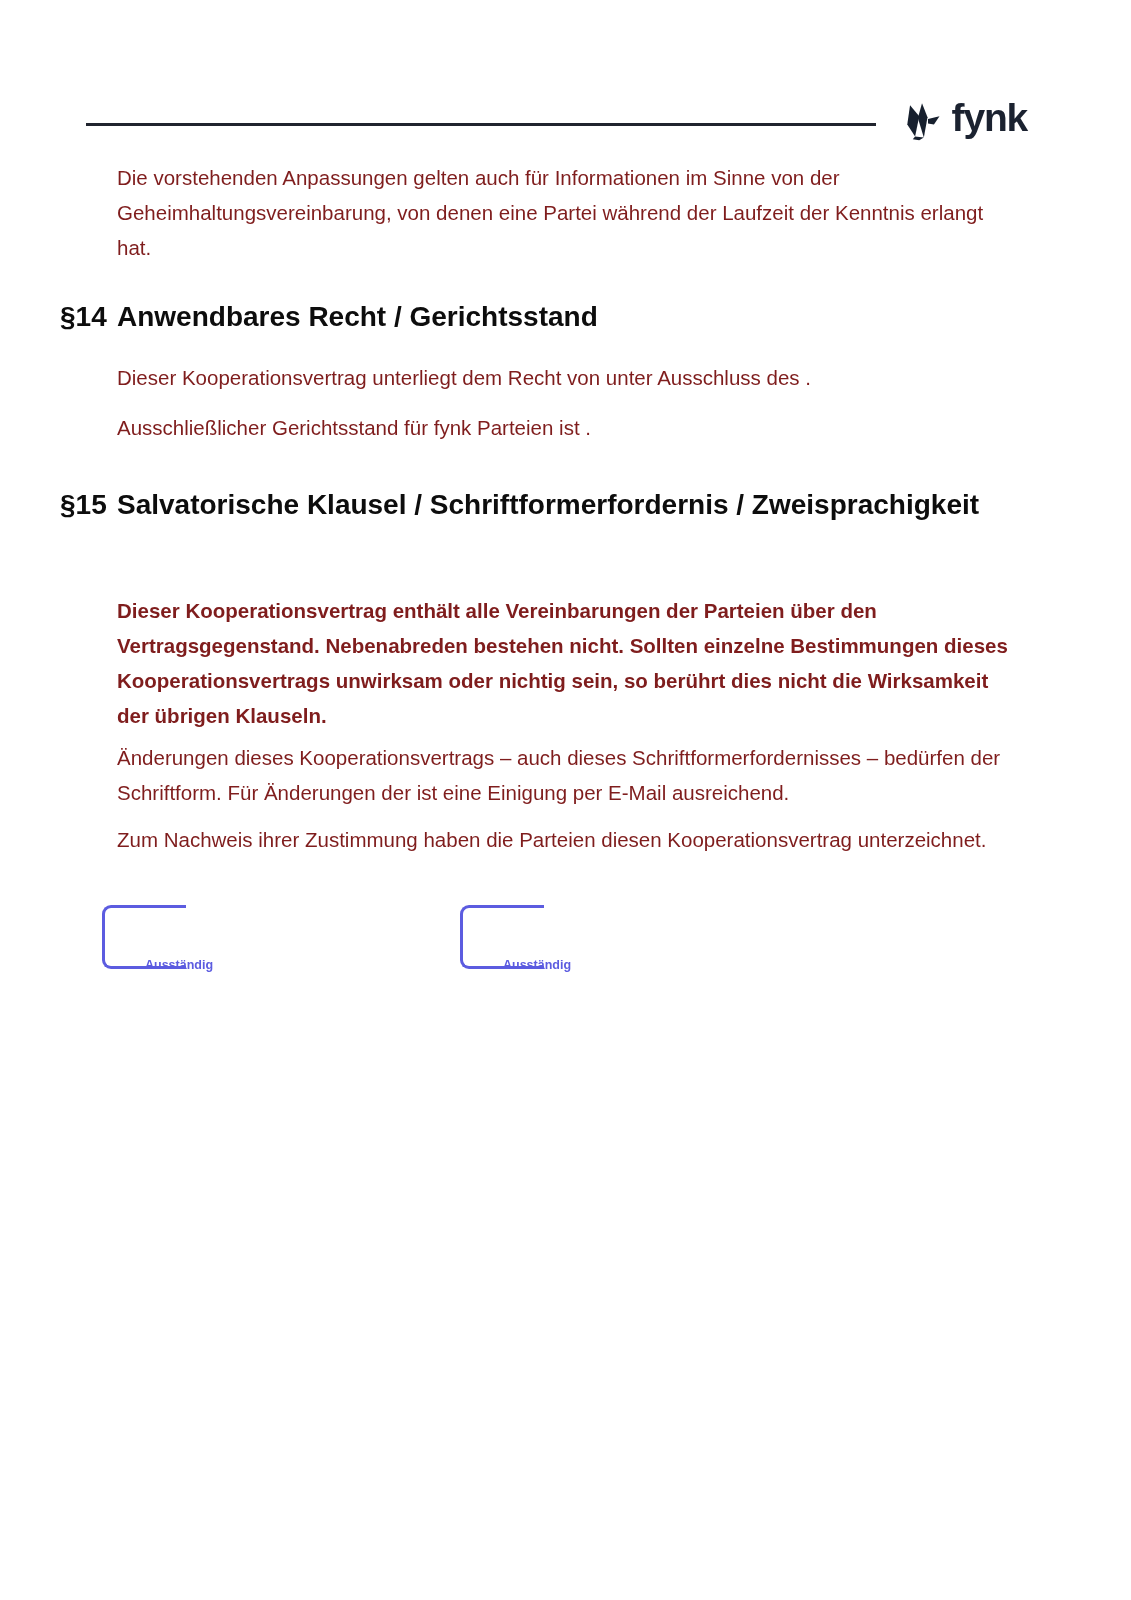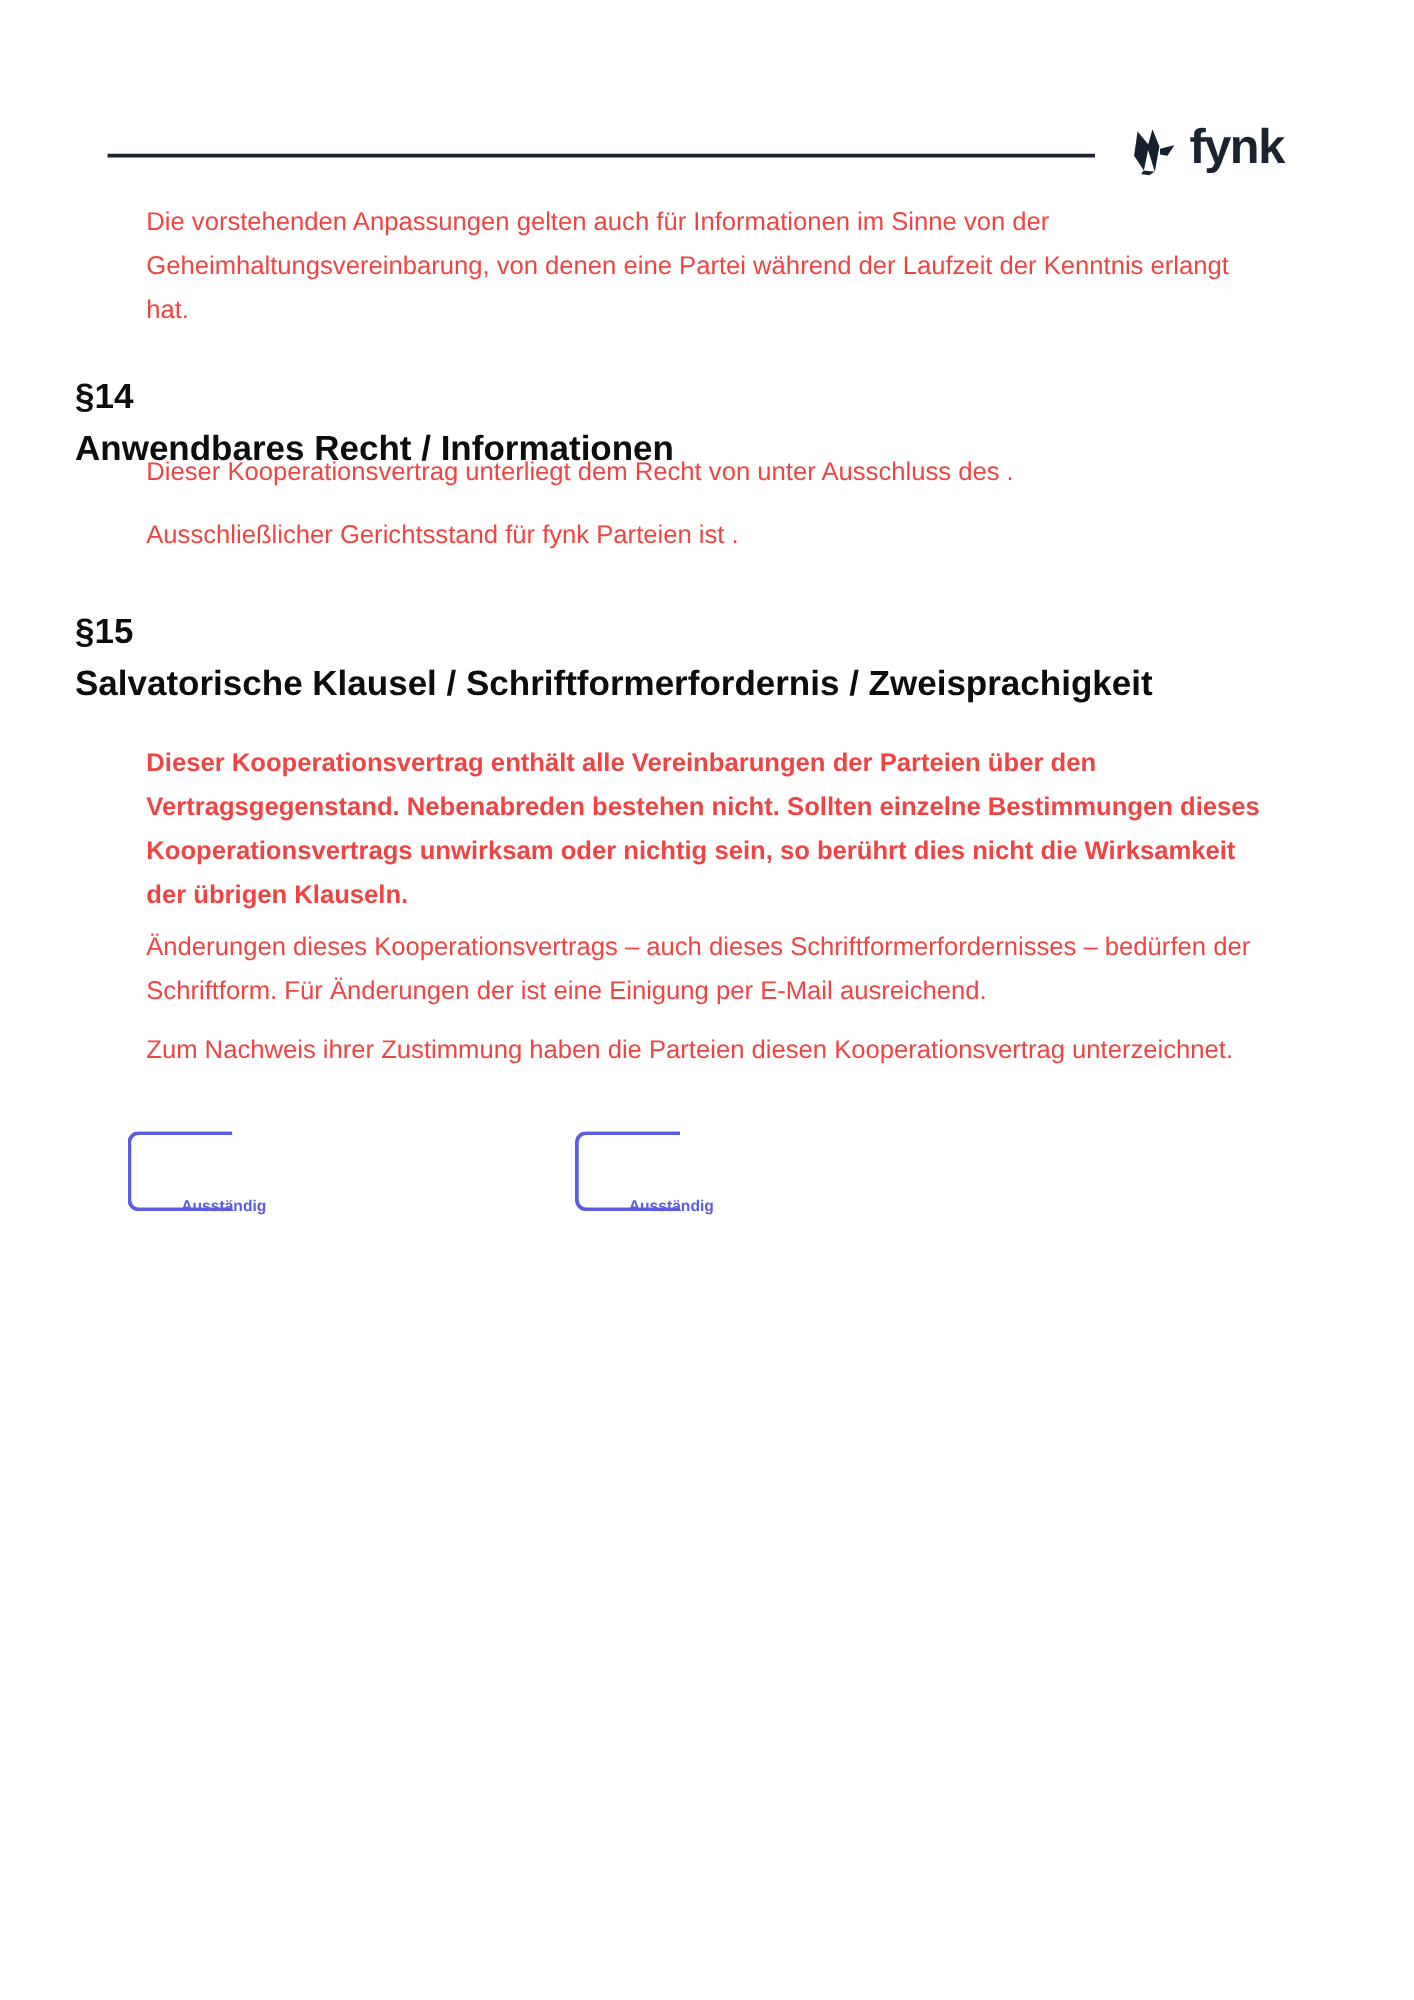--- a/index.html
+++ b/index.html
@@ -66,35 +66,34 @@
     top: 0;
     width: 1131px;
   }
 
   .para {
     position: absolute;
     left: 117px;
     width: 900px;
     font-size: 20.5px;
     line-height: 35px;
-    color: #ef4444;
+    color: #7f1d1d;
     font-weight: normal;
   }
 
   .section-heading {
     position: absolute;
     left: 60px;
     width: 960px;
     font-size: 28px;
     font-weight: bold;
     color: #0d0d0d;
     line-height: 42px;
     display: flex;
     align-items: flex-start;
-    flex-direction: column;
   }
   .section-number {
     flex: 0 0 auto;
     width: 57px;
     font-weight: bold;
   }
   .section-title {
     flex: 1 1 auto;
   }
 
@@ -173,21 +172,21 @@
       <div class="logo-word">fynk</div>
     </div>
   </div>
 
   <div class="content">
 
     <div class="para" style="top:160px;">Die vorstehenden Anpassungen gelten auch für Informationen im Sinne von der Geheimhaltungsvereinbarung, von denen eine Partei während der Laufzeit der Kenntnis erlangt hat.</div>
 
     <div class="section-heading" style="top:296px;">
       <span class="section-number">§14</span>
-      <span class="section-title">Anwendbares Recht / Informationen</span>
+      <span class="section-title">Anwendbares Recht / Gerichtsstand</span>
     </div>
 
     <div class="para" style="top:360px;">Dieser Kooperationsvertrag unterliegt dem Recht von unter Ausschluss des .</div>
 
     <div class="para" style="top:410px;">Ausschließlicher Gerichtsstand für fynk Parteien ist .</div>
 
     <div class="section-heading" style="top:484px;justify-content:flex-end;">
       <span class="section-number">§15</span>
       <span class="section-title">Salvatorische Klausel / Schriftformerfordernis / Zweisprachigkeit</span>
     </div>

